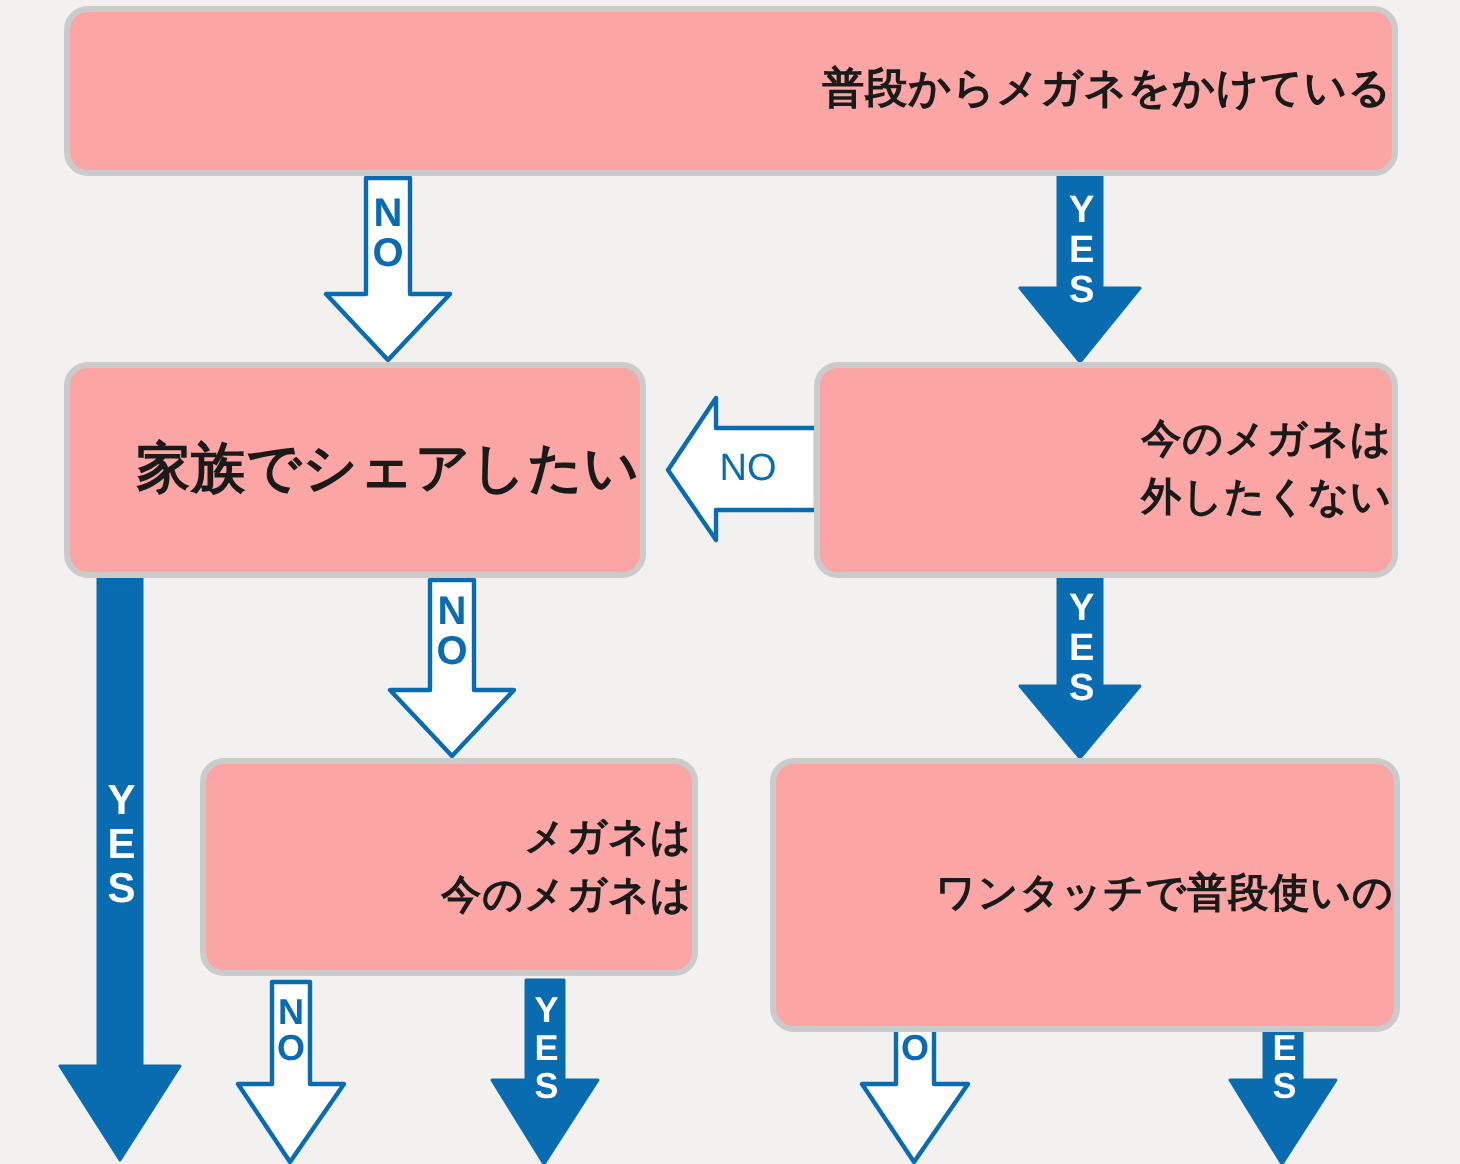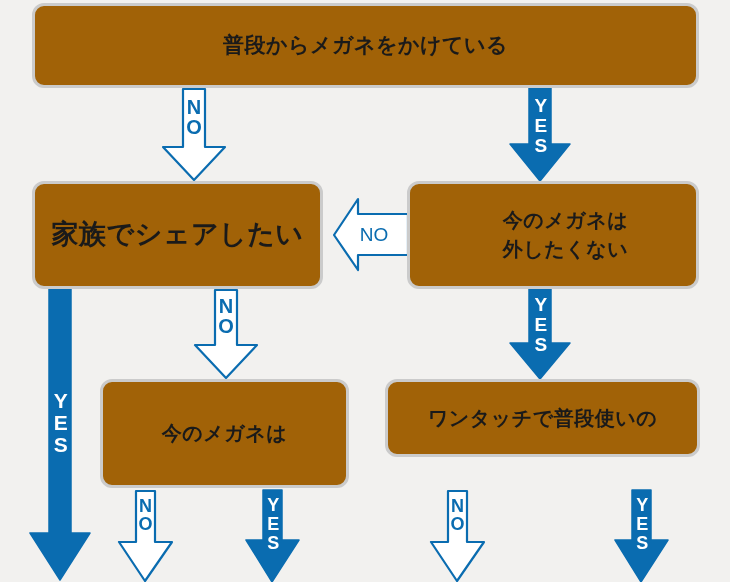--- a/index.html
+++ b/index.html
@@ -16,44 +16,44 @@
   #chart {
     position: relative;
     width: 730px;
     height: 582px;
   }
 
   
   .node {
     position: absolute;
     box-sizing: border-box;
-    background: #a16207;
+    background: #fca5a5;
     border: 3px solid #cbcbcb;
     border-radius: 12px;
     display: flex;
     align-items: center;
     justify-content: center;
-    text-align: center;
+    text-align: right;
     color: #1a1a1a;
     font-weight: bold;
     line-height: 1.45;
     letter-spacing: 0.5px;
     z-index: 2;
   }
   .node .lines {
     display: block;
     width: 100%;
   }
   .node .line { display: block; white-space: nowrap; }
 
   #node-top       { left: 32px;  top: 3px;   width: 667px; height: 85px;  font-size: 21px; }
   #node-share     { left: 32px;  top: 181px; width: 291px; height: 108px; font-size: 27px; }
   #node-keep      { left: 407px; top: 181px; width: 292px; height: 108px; font-size: 20px; padding-left: 25px; }
   #node-light     { left: 100px; top: 379px; width: 249px; height: 109px; font-size: 20px; }
-  #node-onetouch  { left: 385px; top: 379px; width: 315px; height: 78px; font-size: 20px; }
+  #node-onetouch  { left: 385px; top: 379px; width: 315px; height: 137px; font-size: 20px; }
 
   
   .arrow-down {
     position: absolute;
     z-index: 1;
   }
   .arrow-down svg { display: block; overflow: visible; }
 
   .arrow-label-v {
     position: absolute;
@@ -167,20 +167,21 @@
       <polygon points="21,1 43,1 43,56 63,56 32,89 1,56 21,56" fill="#ffffff" stroke="#0a6cb0" stroke-width="2.2" stroke-linejoin="round"></polygon>
     </svg>
     <div class="arrow-label-v lbl-no" style="top:8px; font-size:20px;">
         <span>N</span>
         <span>O</span>
       </div>
   </div>
 
   <div class="node" id="node-light">
     <span class="lines">
+      <span class="line">メガネは</span>
       <span class="line">今のメガネは</span>
     </span>
   </div>
 
   <div class="node" id="node-onetouch">
     <span class="lines">
       <span class="line">ワンタッチで普段使いの</span>
     </span>
   </div>
 

